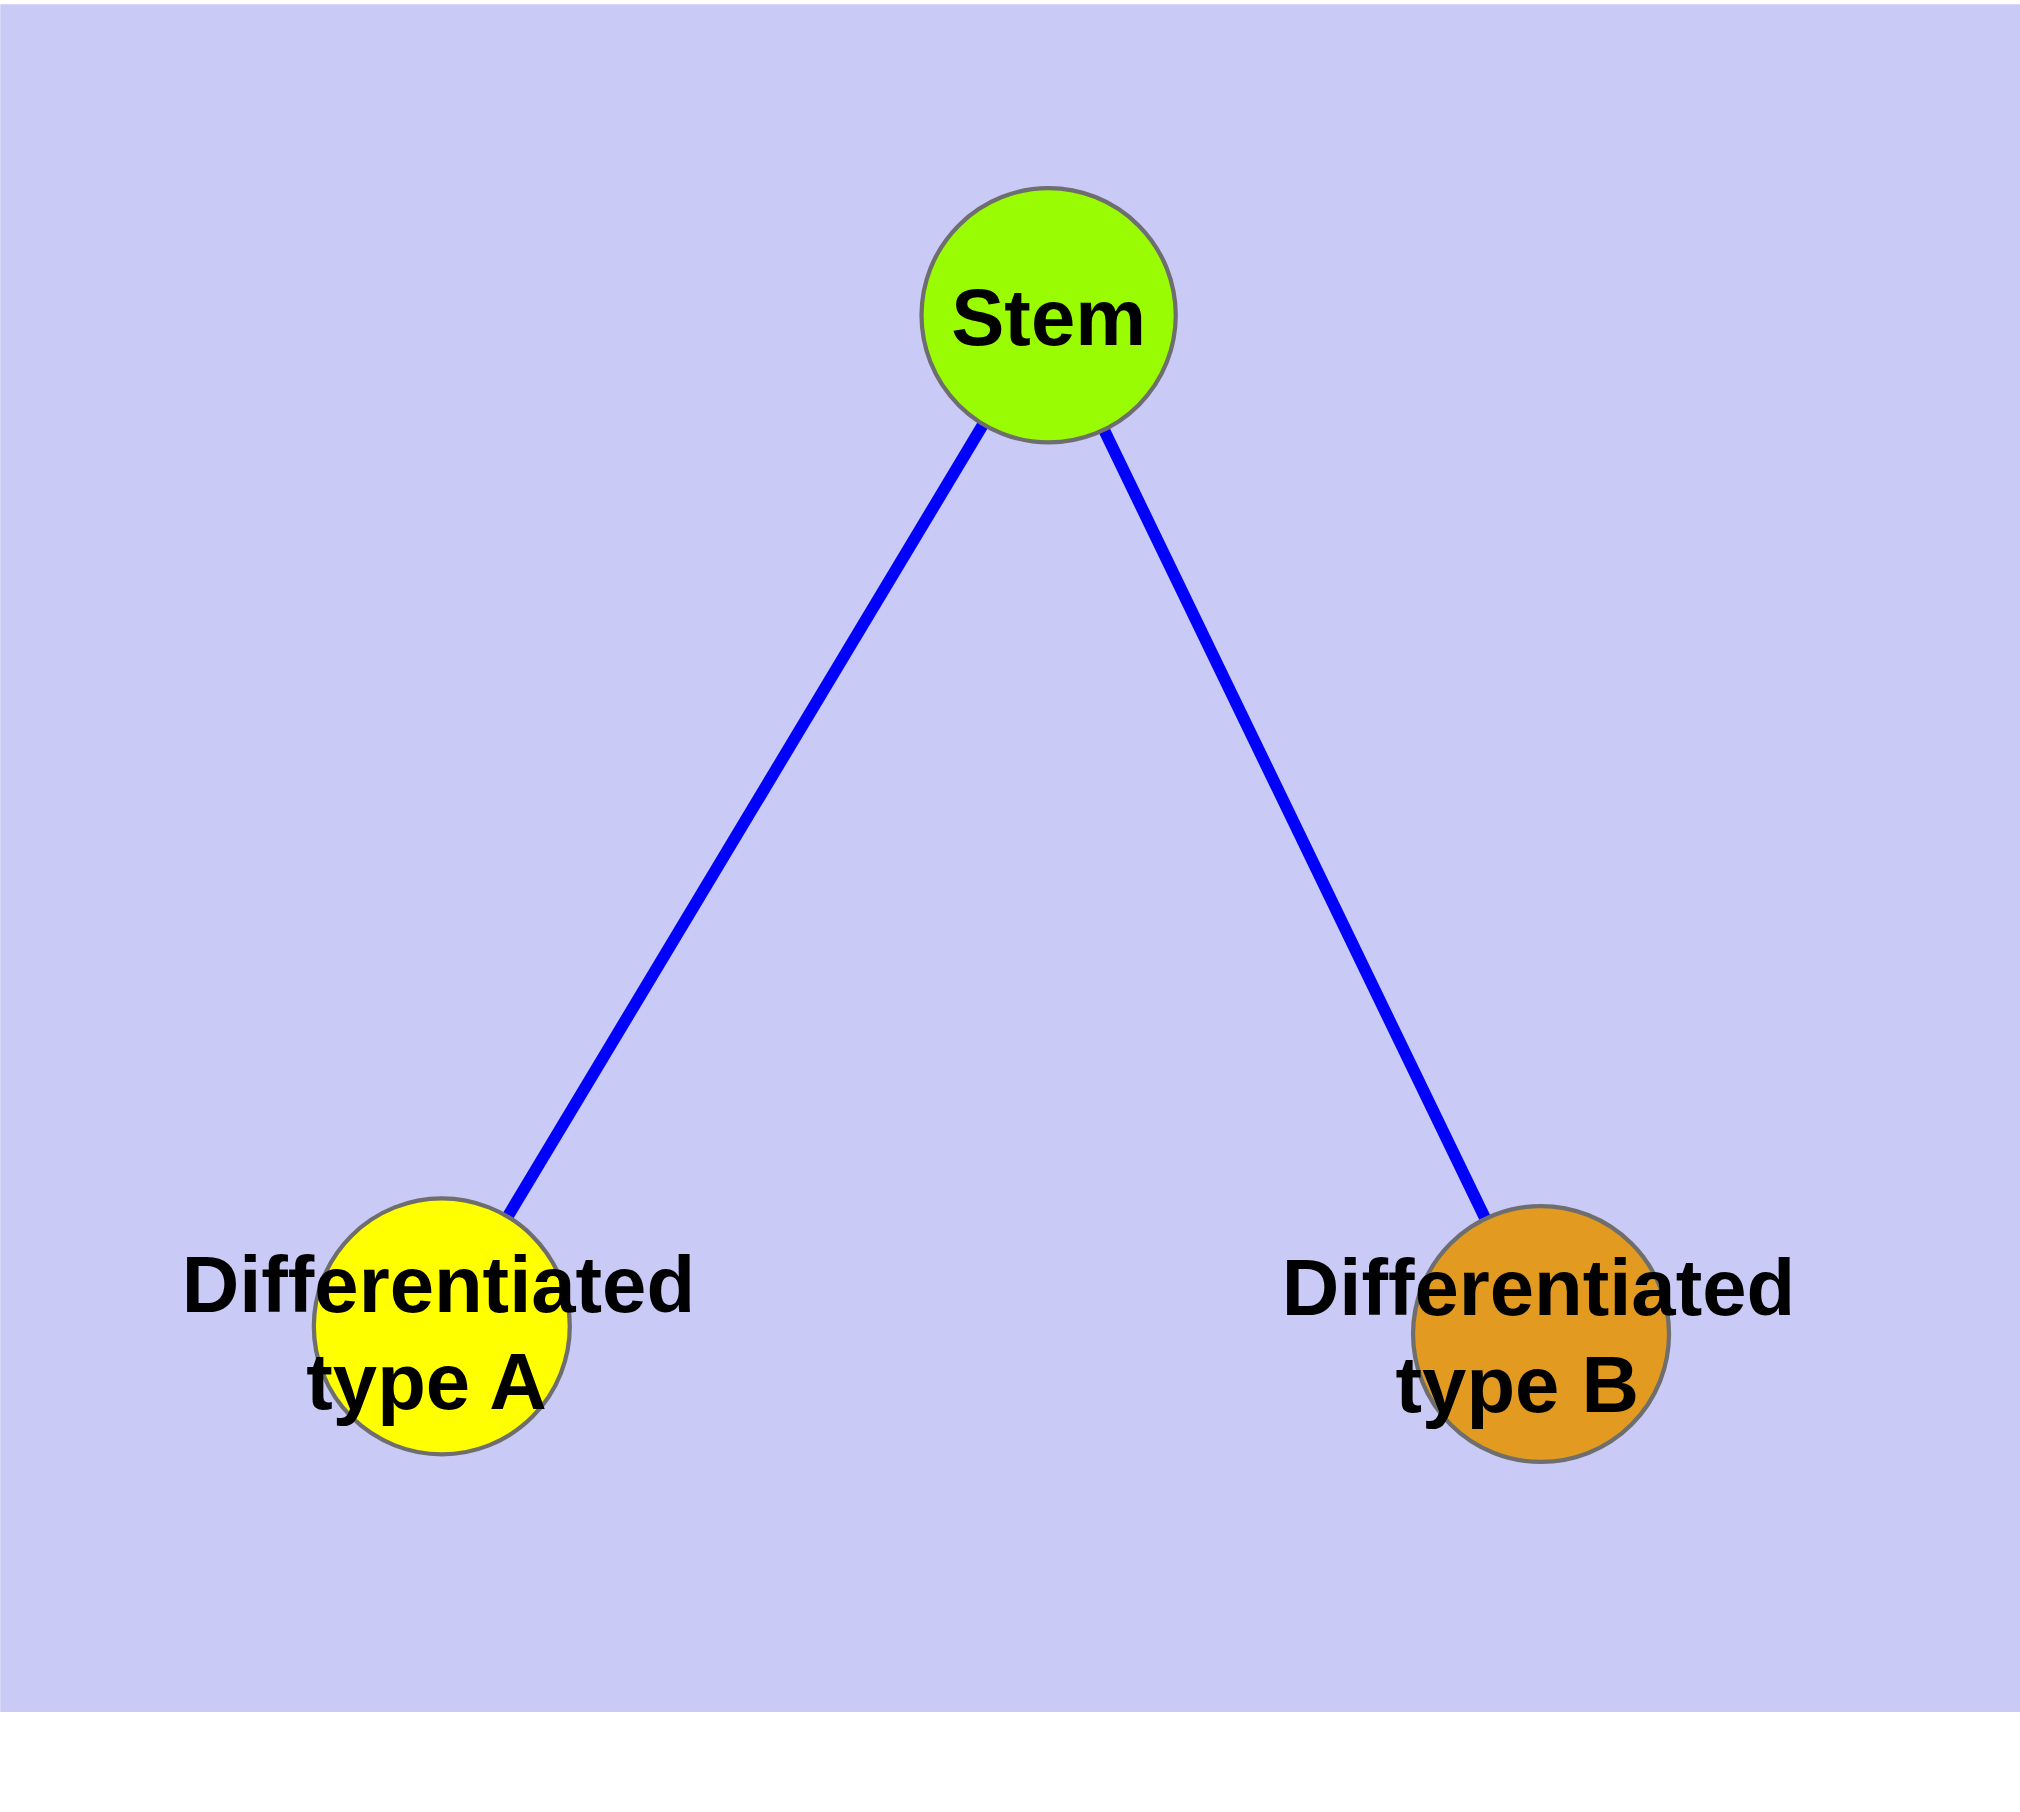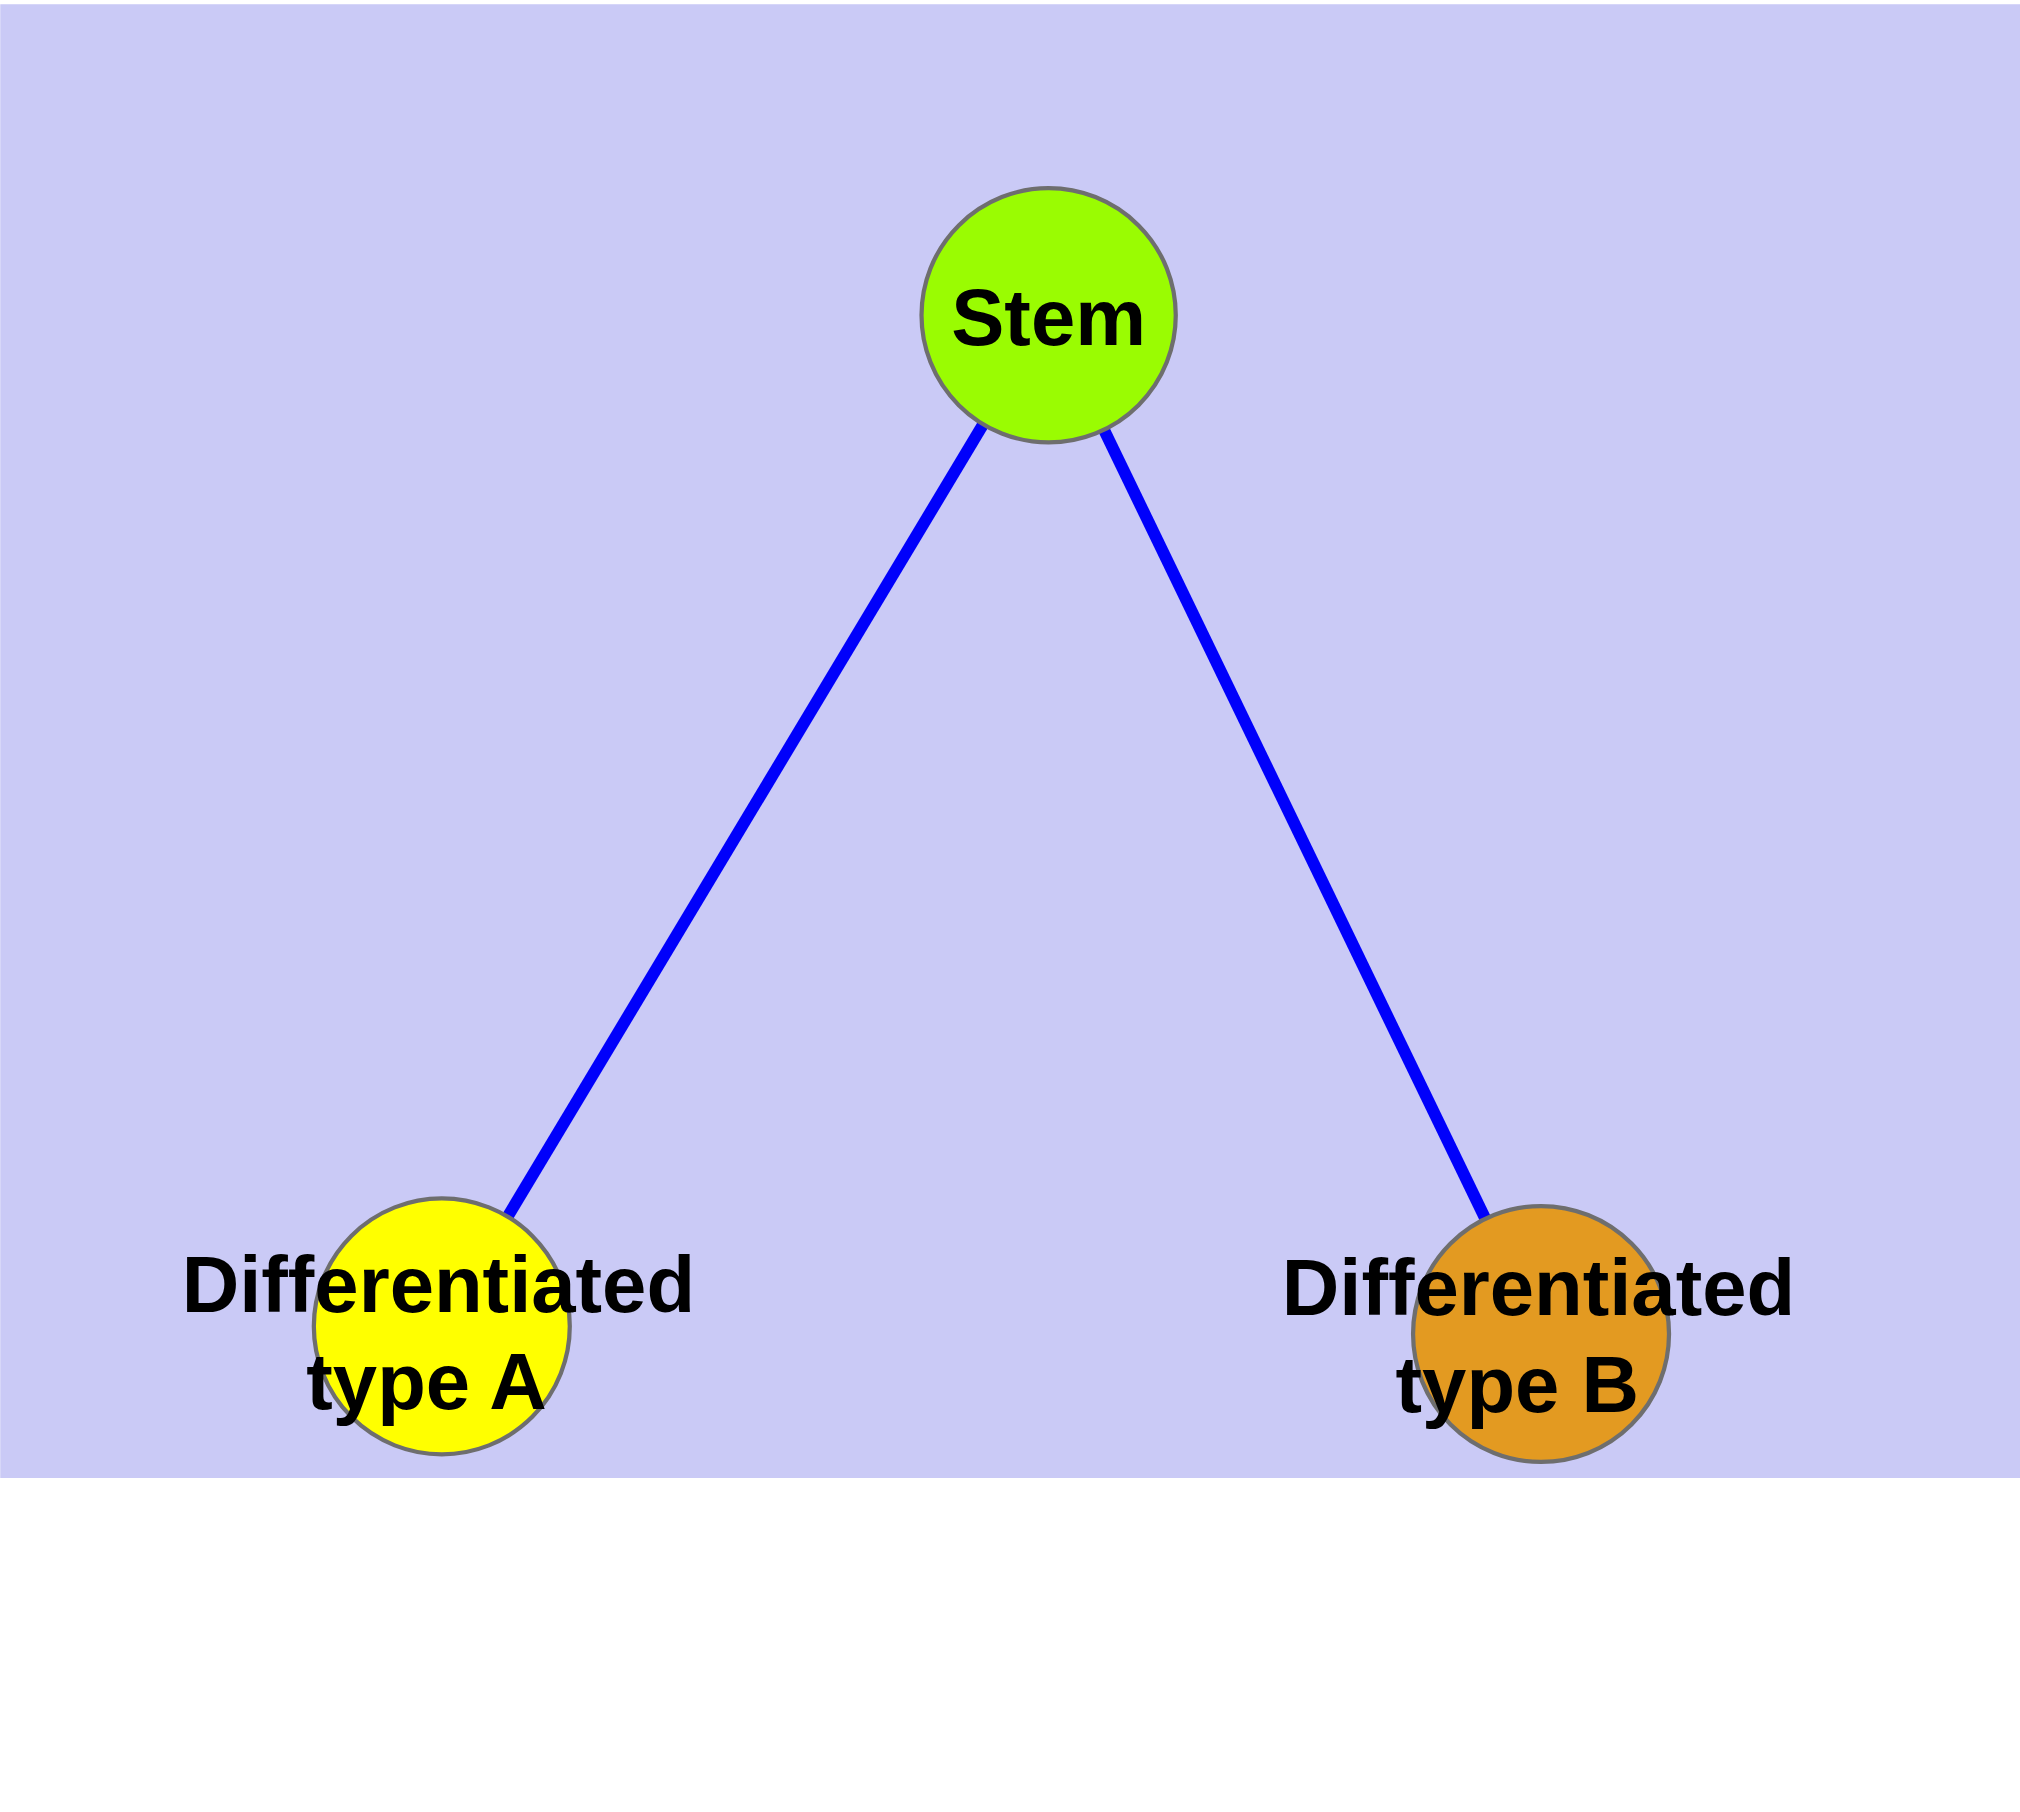--- a/index.html
+++ b/index.html
@@ -2,21 +2,21 @@
 <html style="font-size:13.6px"><head>
 <meta charset="utf-8">
 <style>
   html, body {
     margin: 0;
     padding: 0;
     background: #ffffff;
   }
   .canvas-wrap {
     width: 2021px;
-    height: 1478px;
+    height: 1712px;
     overflow: hidden;
   }
   svg {
     display: block;
   }
   .node-label {
     font-family: "Liberation Sans", sans-serif;
     font-weight: 700;
     font-size: 94px;
     text-anchor: middle;

